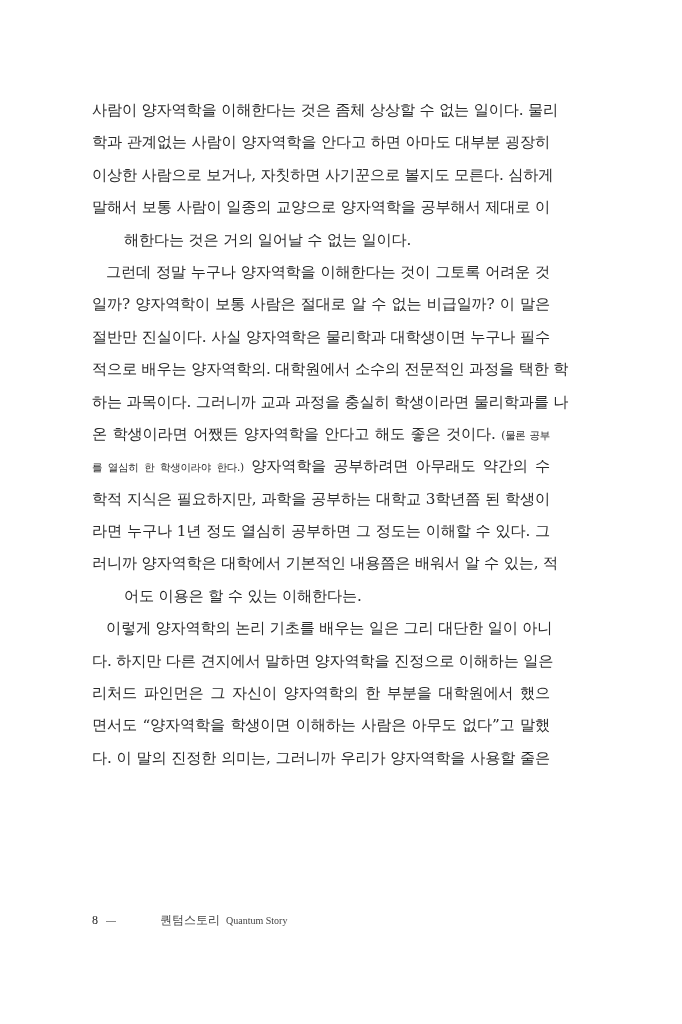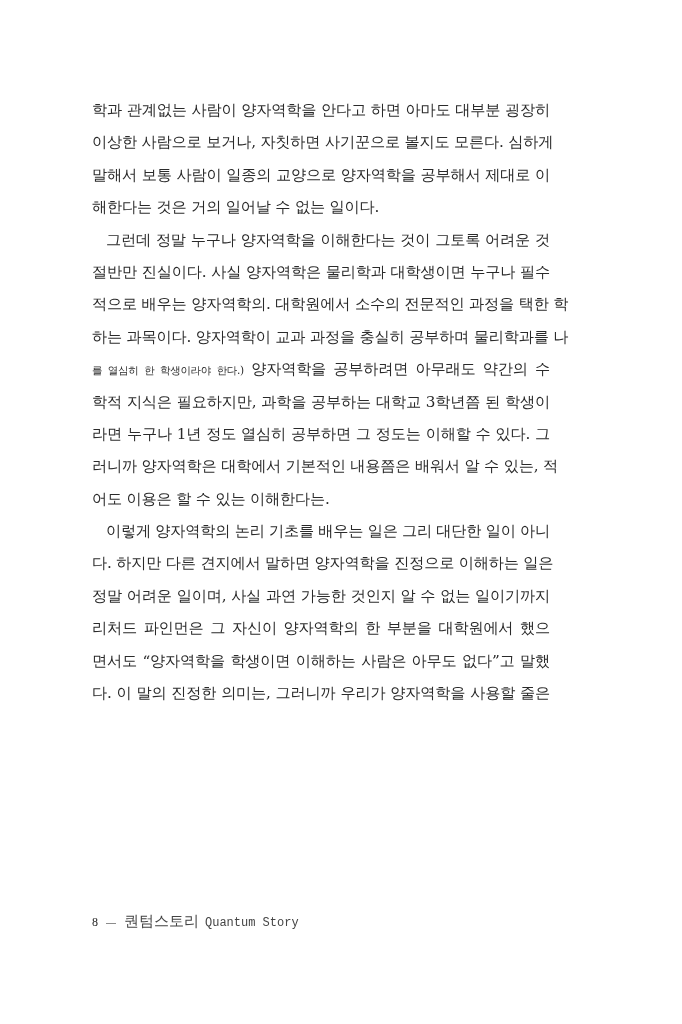--- a/index.html
+++ b/index.html
@@ -25,24 +25,24 @@
     height: 32.4px;
     line-height: 32.4px;
     font-size: 15.2px;
     white-space: nowrap;
     text-align: justify;
     text-align-last: justify;
     letter-spacing: -0.2px;
   }
   .line.last {
     text-align-last: left;
+    margin-left: 32px;
   }
   .line.indent {
     padding-left: 14px;
-    font-family: Liberation Serif, serif;
   }
   .small {
     font-size: 10.5px;
     letter-spacing: -0.3px;
   }
   .footer {
     position: absolute;
     left: 92px;
     top: 912px;
     font-size: 11px;
@@ -53,53 +53,59 @@
     font-family: "Liberation Serif", serif;
     font-size: 12px;
     color: #222;
   }
   .footer .dash {
     color: #666;
     margin: 0 4px;
   }
   .footer .title-ko {
     font-family: "DejaVu Sans", sans-serif;
-    font-size: 15px;
+    font-size: 12px;
     color: #444;
+    margin-left: 36px;
   }
   .footer .title-en {
-    font-family: Liberation Mono, monospace;
-    font-size: 12px;
+    font-family: Liberation Serif, serif;
+    font-size: 10px;
     color: #444;
     padding-left: 6px;
   }
 </style>
 </head>
 <body>
 
 <div class="page">
+  <div class="line">사람이 양자역학을 이해한다는 것은 좀체 상상할 수 없는 일이다. 물리</div>
   <div class="line">학과 관계없는 사람이 양자역학을 안다고 하면 아마도 대부분 굉장히</div>
   <div class="line">이상한 사람으로 보거나, 자칫하면 사기꾼으로 볼지도 모른다. 심하게</div>
   <div class="line">말해서 보통 사람이 일종의 교양으로 양자역학을 공부해서 제대로 이</div>
   <div class="line last">해한다는 것은 거의 일어날 수 없는 일이다.</div>
   <div class="line indent">그런데 정말 누구나 양자역학을 이해한다는 것이 그토록 어려운 것</div>
+  <div class="line">일까? 양자역학이 보통 사람은 절대로 알 수 없는 비급일까? 이 말은</div>
   <div class="line">절반만 진실이다. 사실 양자역학은 물리학과 대학생이면 누구나 필수</div>
   <div class="line">적으로 배우는 양자역학의. 대학원에서 소수의 전문적인 과정을 택한 학</div>
-  <div class="line">하는 과목이다. 양자역학이 교과 과정을 충실히 공부하며 물리학과를 나</div>
+  <div class="line">하는 과목이다. 그러니까 교과 과정을 충실히 학생이라면 물리학과를 나</div>
+  <div class="line">
+    <span>온 학생이라면 어쨌든 양자역학을 안다고 해도 좋은 것이다.</span>
+    <span class="small">(물론 공부</span>
+  </div>
   <div class="line">
     <span class="small">를 열심히 한 학생이라야 한다.)</span>
     <span>양자역학을 공부하려면 아무래도 약간의 수</span>
   </div>
   <div class="line">학적 지식은 필요하지만, 과학을 공부하는 대학교 3학년쯤 된 학생이</div>
   <div class="line">라면 누구나 1년 정도 열심히 공부하면 그 정도는 이해할 수 있다. 그</div>
   <div class="line">러니까 양자역학은 대학에서 기본적인 내용쯤은 배워서 알 수 있는, 적</div>
   <div class="line last">어도 이용은 할 수 있는 이해한다는.</div>
   <div class="line indent">이렇게 양자역학의 논리 기초를 배우는 일은 그리 대단한 일이 아니</div>
   <div class="line">다. 하지만 다른 견지에서 말하면 양자역학을 진정으로 이해하는 일은</div>
-  <div class="line">정말 어려운 일이며, 사실 과연 가능한 것인지 알 수 없는 일이기까지</div>
   <div class="line">리처드 파인먼은 그 자신이 양자역학의 한 부분을 대학원에서 했으</div>
   <div class="line">면서도 “양자역학을 학생이면 이해하는 사람은 아무도 없다”고 말했</div>
   <div class="line">다. 이 말의 진정한 의미는, 그러니까 우리가 양자역학을 사용할 줄은</div>
 </div>
 
 <div class="footer">
   <span class="pnum">8</span>
   <span class="dash">—</span>
   <span class="title-ko">퀀텀스토리</span><span class="title-en">Quantum Story</span>
 </div>

